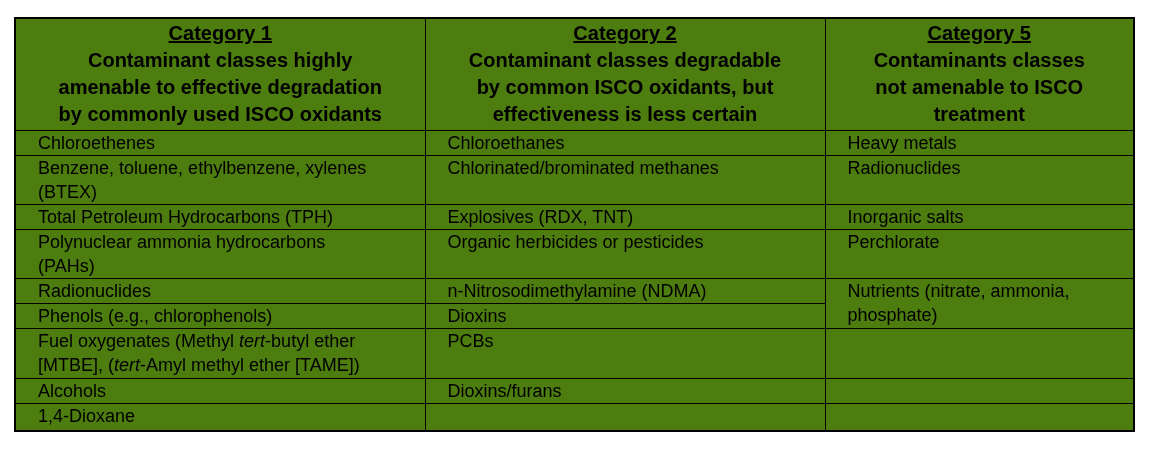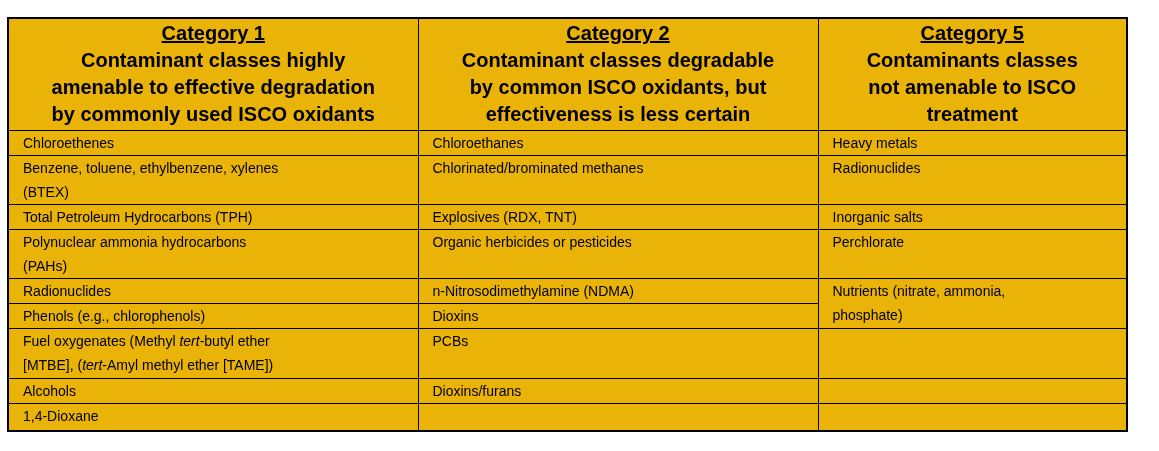--- a/index.html
+++ b/index.html
@@ -11,26 +11,26 @@
   }
   .page {
     position: relative;
     width: 1159px;
     height: 451px;
     background: #ffffff;
     overflow: hidden;
   }
   table.isco-table {
     position: absolute;
-    left: 7px;
+    left: 14px;
     top: 17px;
     border-collapse: collapse;
     table-layout: fixed;
     border: 2px solid #000000;
-    background: #eab308;
+    background: #4d7c0f;
   }
   .isco-table th,
   .isco-table td {
     border: 1px solid #000000;
     vertical-align: top;
     overflow: hidden;
     box-sizing: border-box;
   }
   .isco-table th {
     font-size: 20px;
@@ -39,23 +39,23 @@
     text-align: center;
     padding: 1px 4px 0 4px;
   }
   .cat-title {
     text-decoration: underline;
   }
   .cat-desc {
     white-space: pre-line;
   }
   .isco-table td {
-    font-size: 14px;
+    font-size: 18px;
     line-height: 24px;
-    padding: 0 14px;
+    padding: 0 22px;
     white-space: pre-line;
     margin-left: 21px;
   }
 </style>
 </head>
 <body>
 
 <div class="page">
   <table class="isco-table">
     <colgroup>

